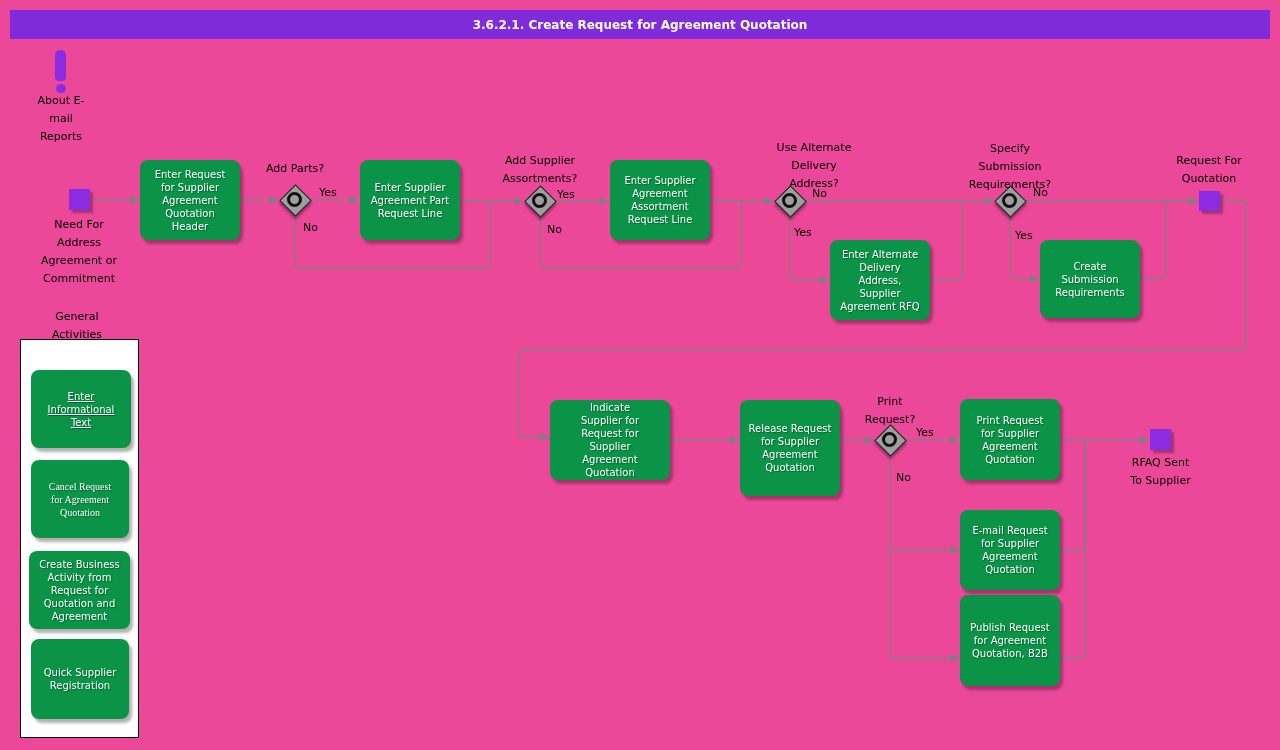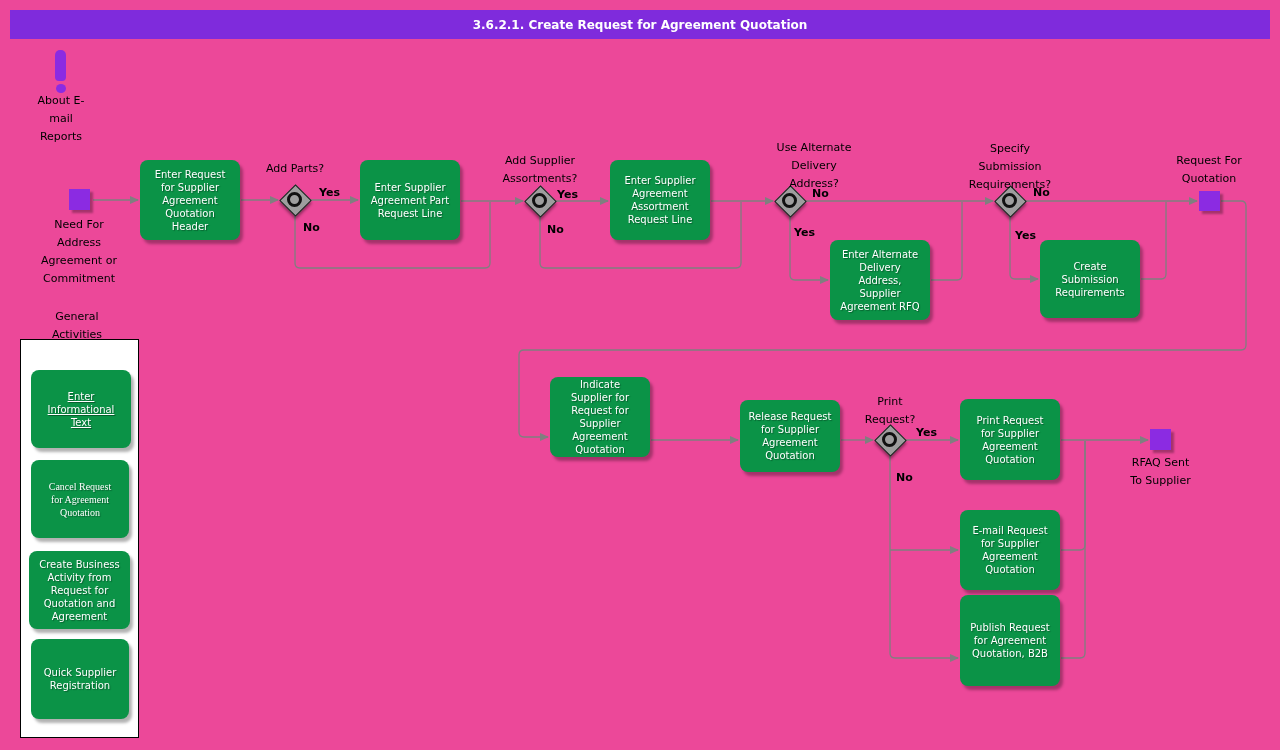--- a/index.html
+++ b/index.html
@@ -31,21 +31,21 @@
     box-shadow:2px 2px 3px rgba(0,0,0,0.40);
   }
   .gw-ring{
     position:absolute;left:7px;top:7px;width:9px;height:9px;
     border:3.5px solid #111111;border-radius:50%;background:transparent;
   }
   .lbl{
     position:absolute;color:#000000;font-size:11px;line-height:18px;
     text-align:center;white-space:pre-line;
   }
-  .lbl-left{text-align:left;font-weight:bold;}
+  .lbl-left{text-align:left;}
   .note-bar{
     position:absolute;left:55px;top:50px;width:11px;height:31px;
     background:#8b2be2;border-radius:5px 5px 4px 4px;
   }
   .note-dot{
     position:absolute;left:56px;top:84px;width:10px;height:9px;
     background:#8b2be2;border-radius:50%;
   }
   .sidebar-box{
     position:absolute;left:20px;top:339px;width:119px;height:399px;
@@ -169,27 +169,27 @@
   </div>
   <div class="lbl" style="left:858px;top:393px;width:64px;">Print
 Request?</div>
   <div class="lbl lbl-left" style="left:916px;top:424px;">Yes</div>
   <div class="lbl lbl-left" style="left:896px;top:469px;">No</div>
 
   <div class="event-square" style="left:1199px;top:191px;width:21px;height:20px;"></div>
   <div class="lbl" style="left:1169px;top:152px;width:80px;">Request For
 Quotation</div>
 
-  <div class="task" style="left:550px;top:377px;width:100px;height:80px;">Indicate
+  <div class="task" style="left:550px;top:400px;width:120px;height:80px;">Indicate
 Supplier for
 Request for
 Supplier
 Agreement
 Quotation</div>
-  <div class="task" style="left:740px;top:400px;width:100px;height:72px;">Release Request
+  <div class="task" style="left:740px;top:400px;width:100px;height:96px;">Release Request
 for Supplier
 Agreement
 Quotation</div>
   <div class="task" style="left:960px;top:399px;width:100px;height:81px;">Print Request
 for Supplier
 Agreement
 Quotation</div>
   <div class="task" style="left:960px;top:510px;width:100px;height:80px;">E-mail Request
 for Supplier
 Agreement

